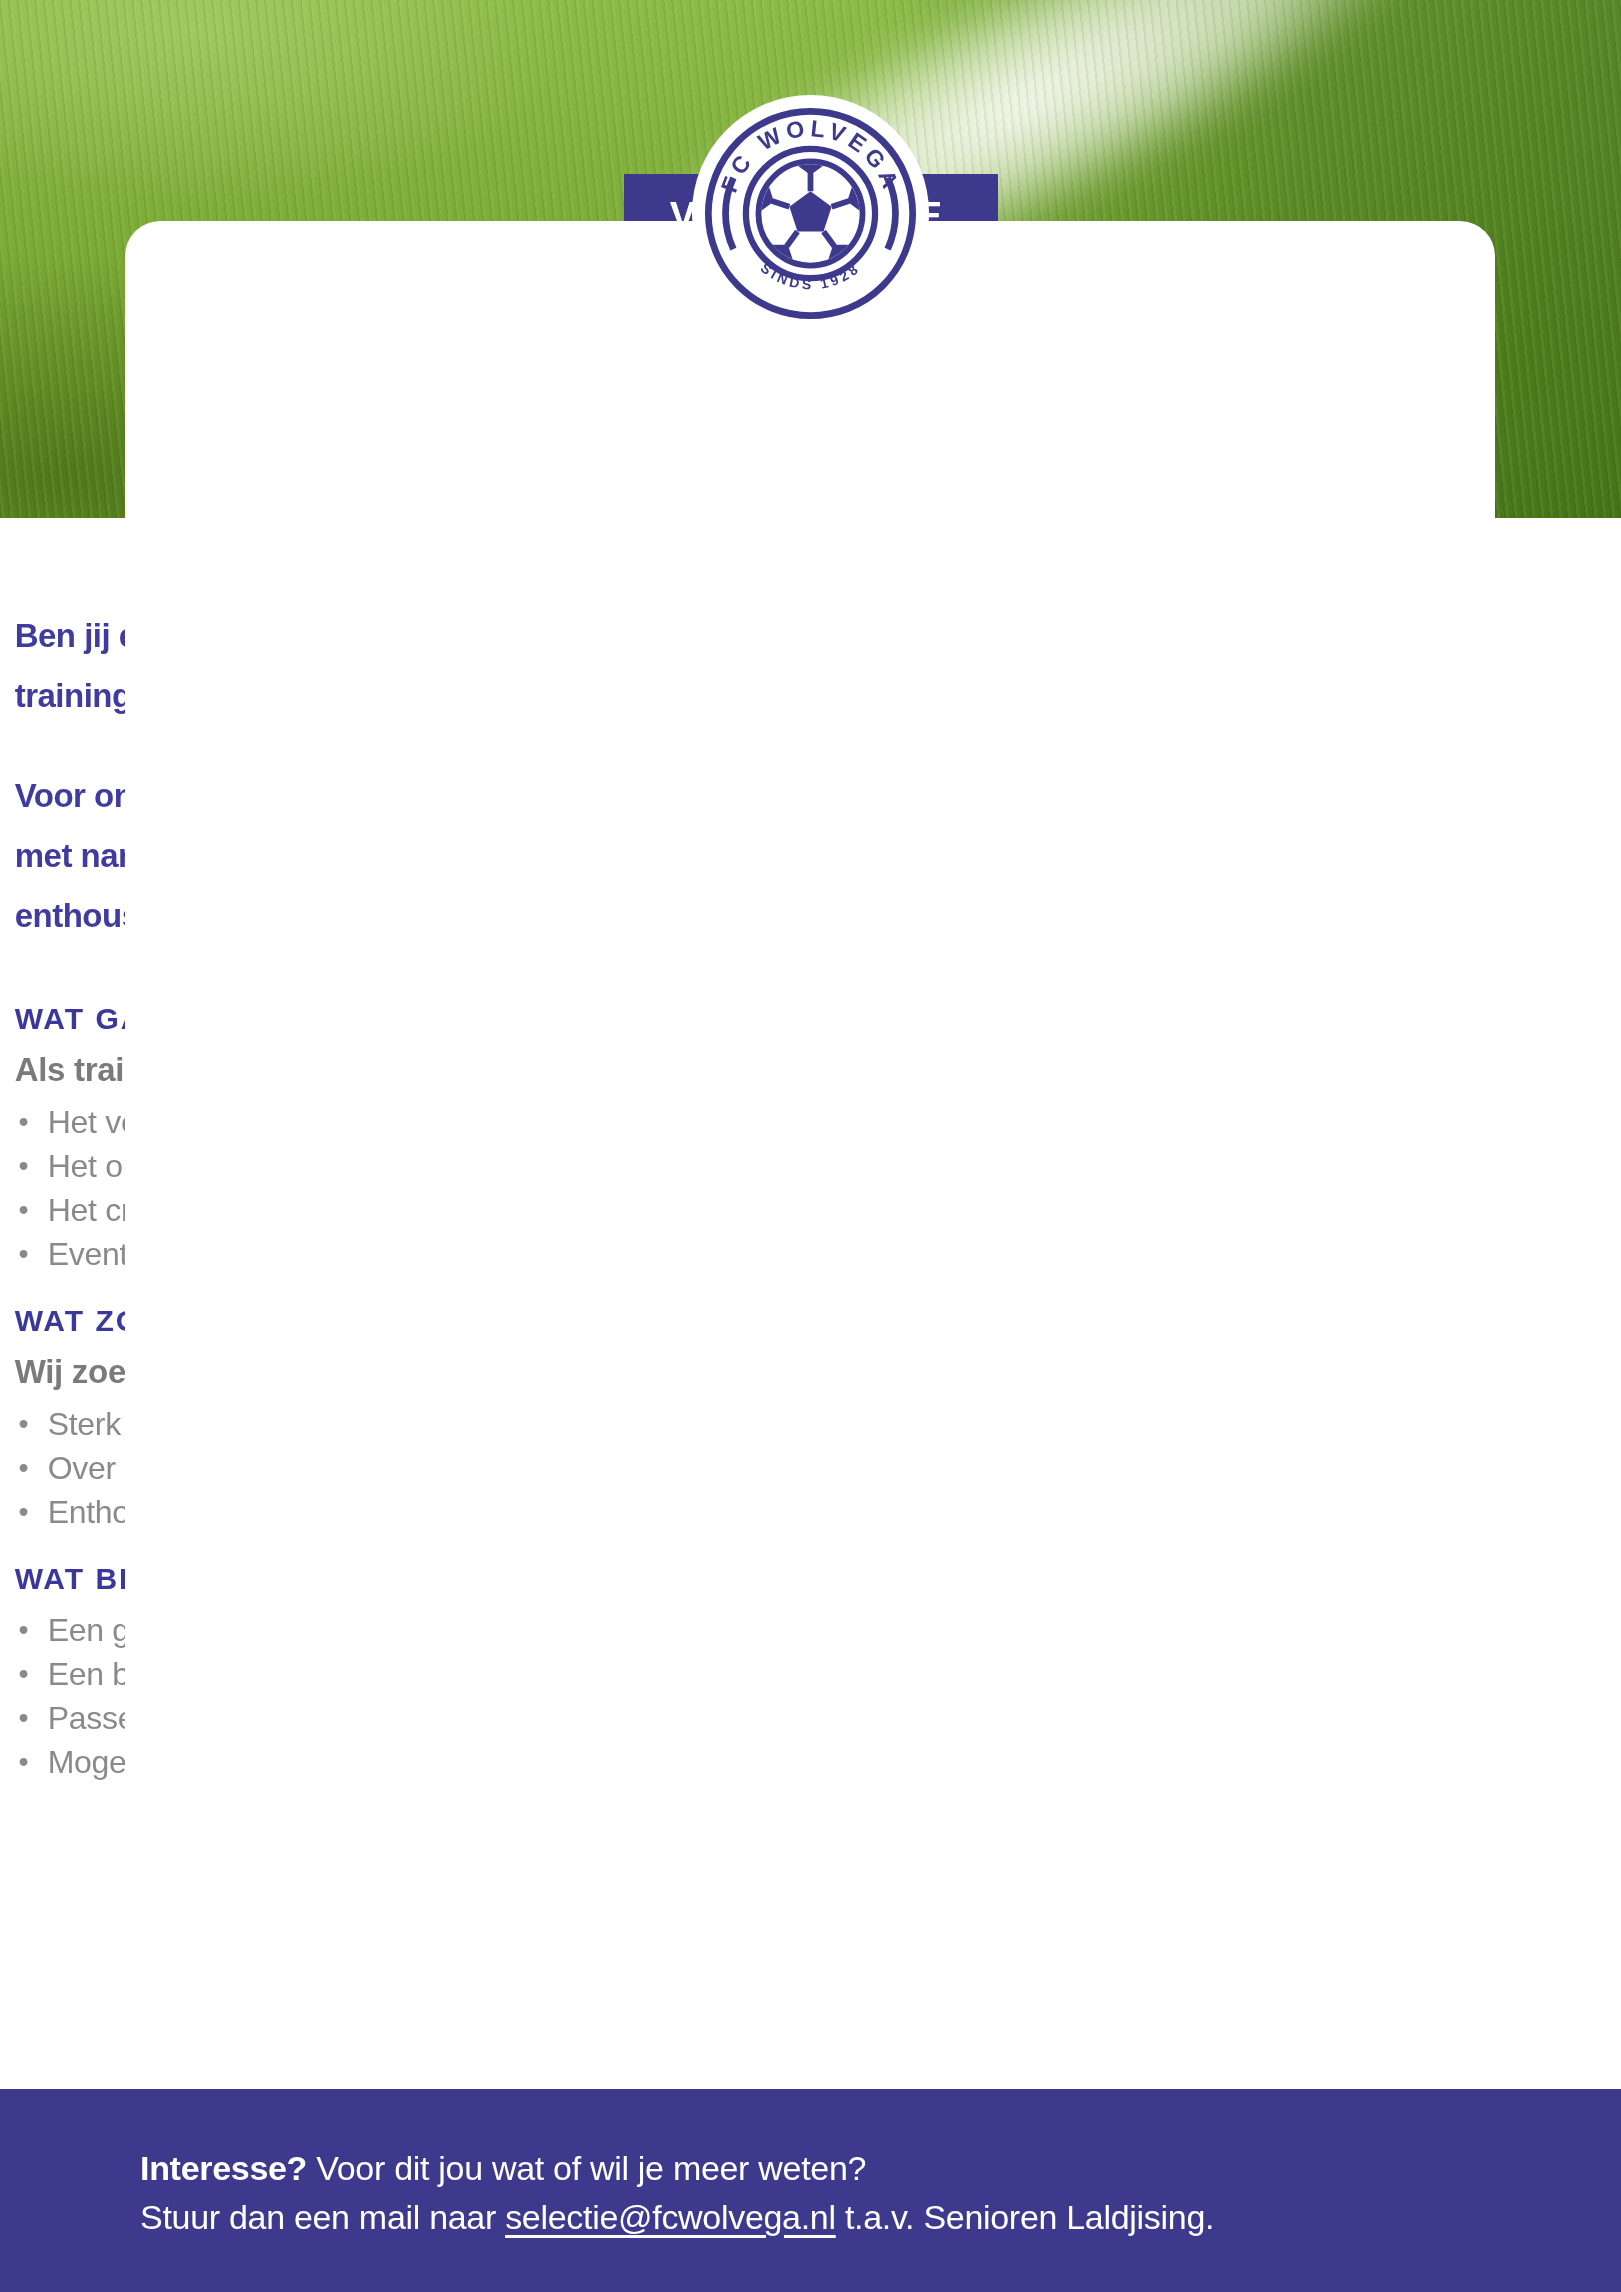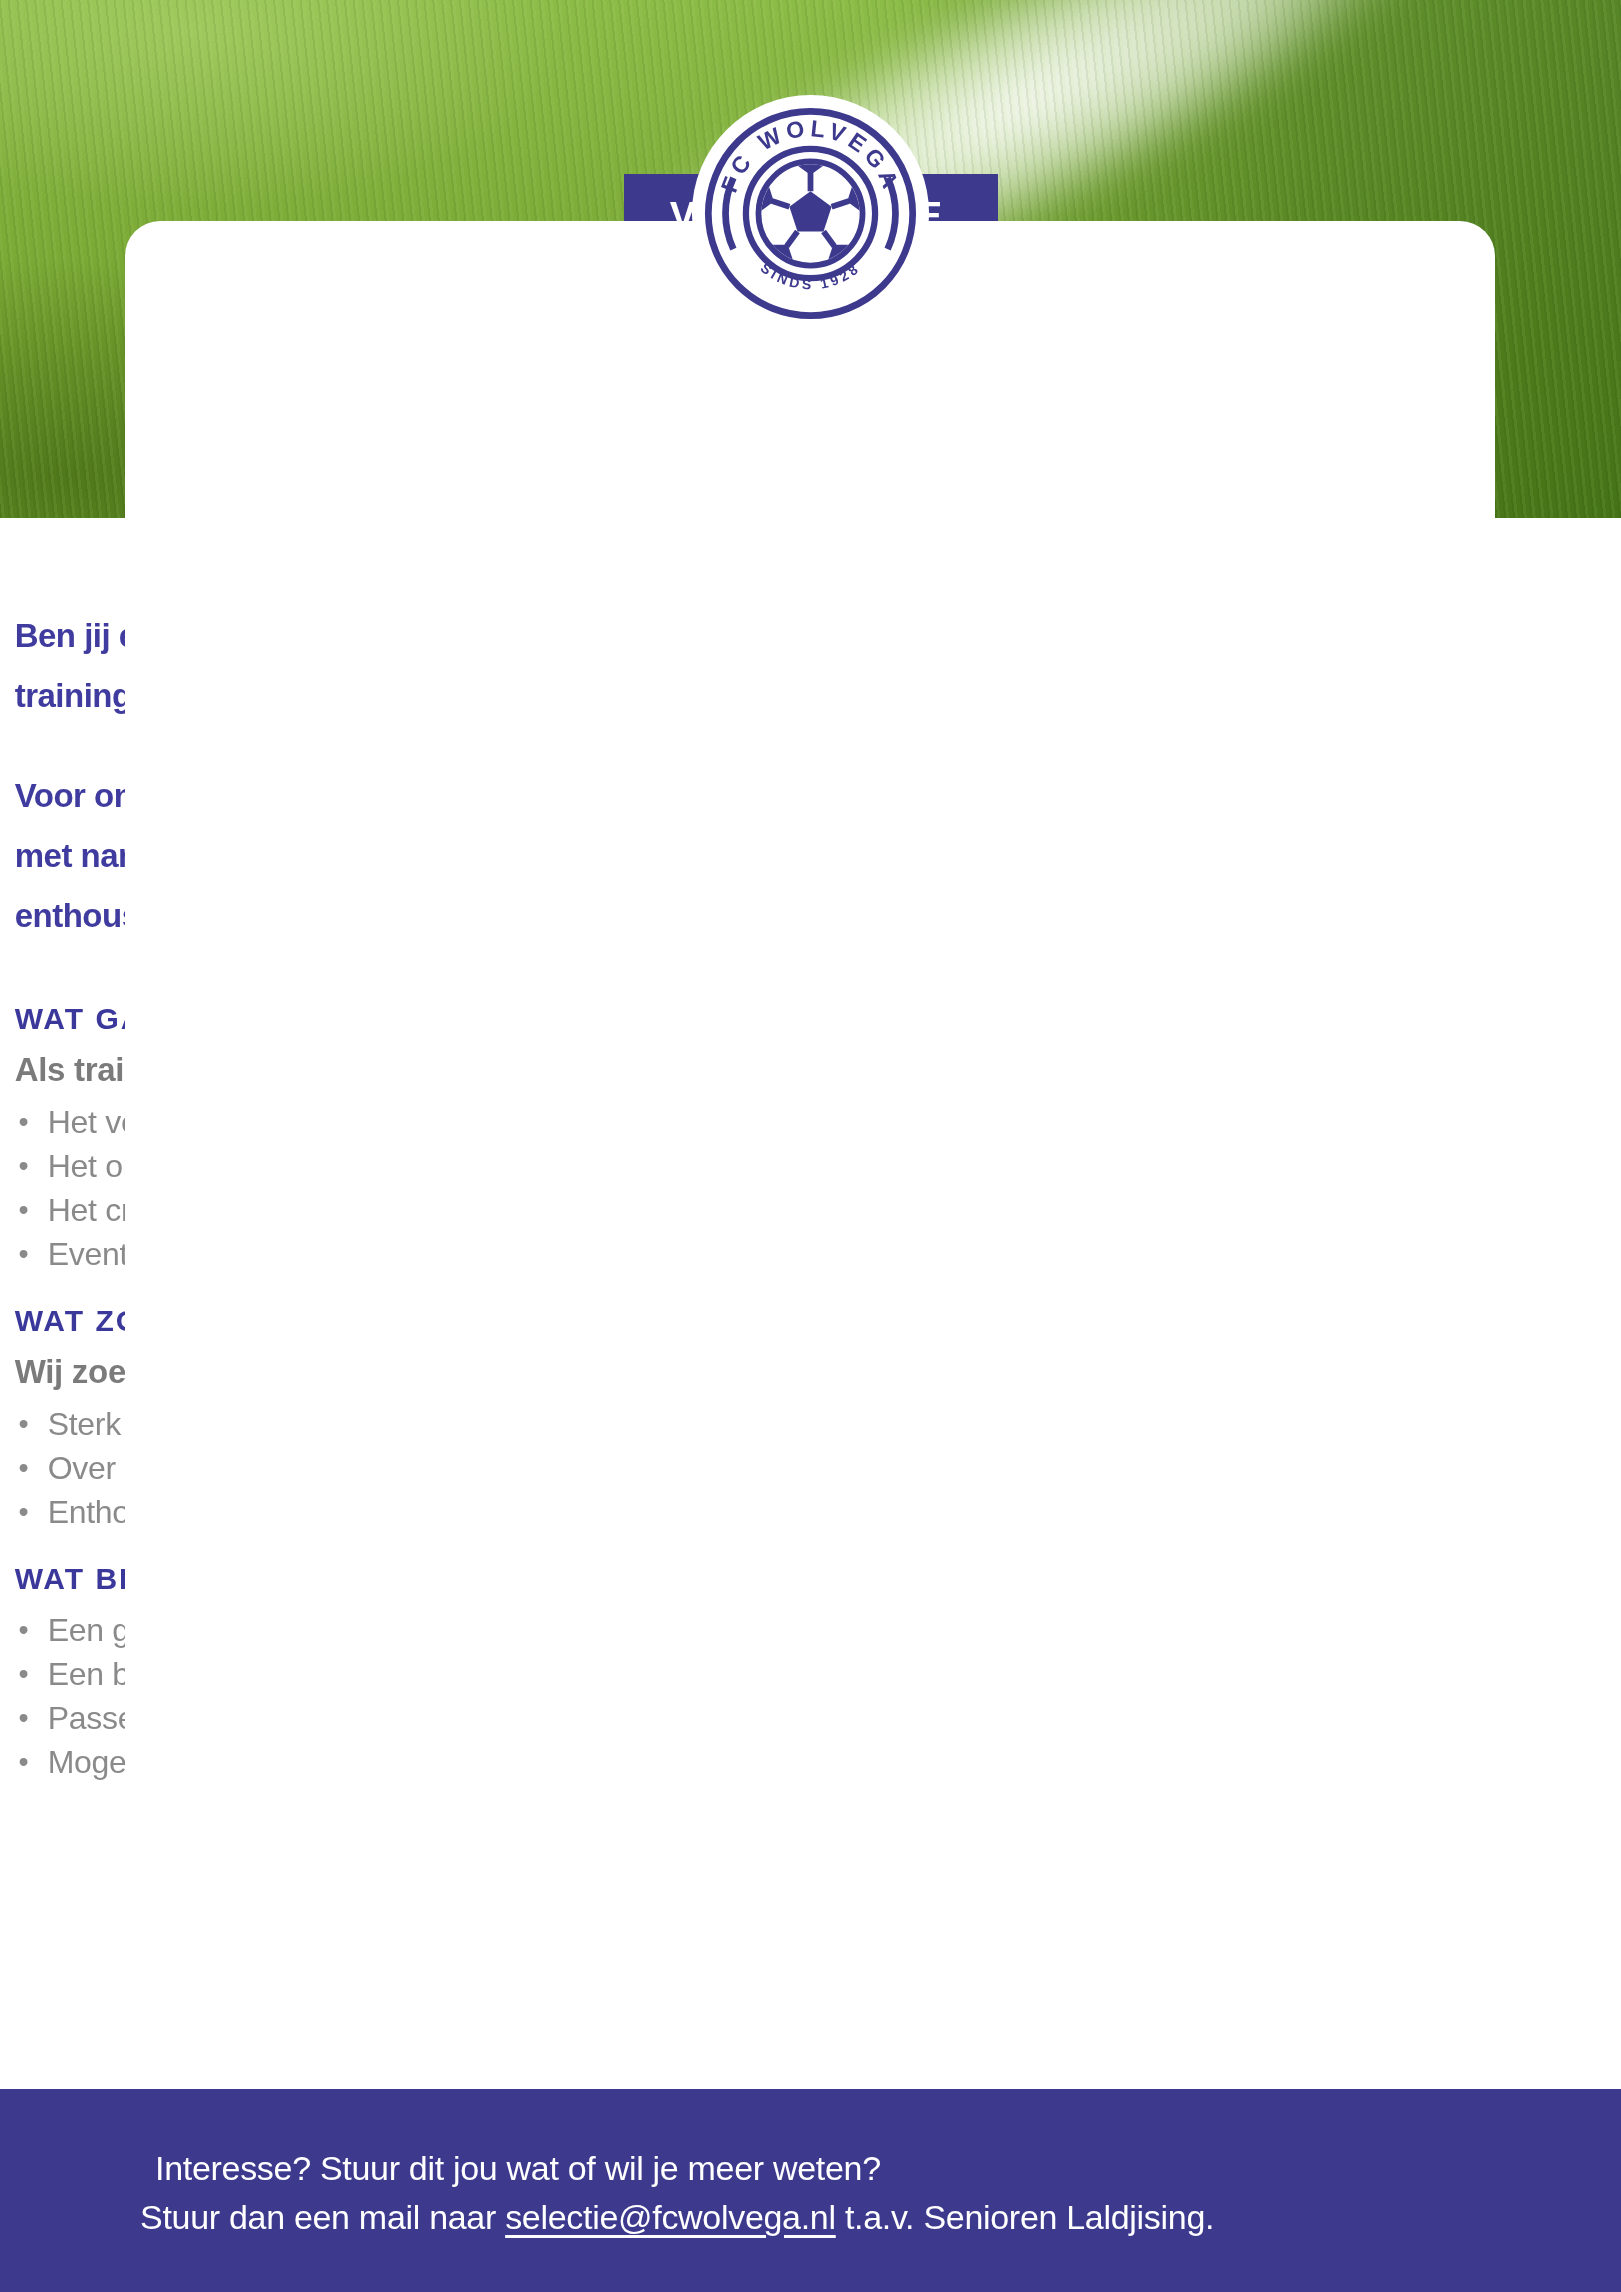--- a/index.html
+++ b/index.html
@@ -85,21 +85,21 @@
   .section li::before {
     content:"•"; position:absolute; left:3.9px; top:0; color:#8a8a8a; font-size:29px;
   }
 
   
   .footer {
     position:absolute; left:0; top:2089px; width:1621px; height:204px;
     background:#3d3a8e; color:#ffffff; z-index:4;
     padding:55px 39px 0 140px; font-size:34px; line-height:49px; letter-spacing:-0.3px;
   }
-  .footer b { font-weight:normal;margin-left:15px; }
+  .footer b { font-weight:bold; }
   .footer .email { color:#ffffff; text-decoration:underline; text-underline-offset:5.9px; cursor:pointer; }
 </style>
 </head>
 <body>
 
 <div class="page">
 
   <div class="grass">
     <div class="white-line"></div>
     <div class="blade-texture"></div>
@@ -191,18 +191,18 @@
         <li>Een gezellige en ambitieuze vereniging</li>
         <li>Een betrokken, hechte spelersgroep, zowel met elkaar als met de gehele vereniging</li>
         <li>Passende vergoeding</li>
         <li>Mogelijkheid om door te groeien binnen de club (bijv. richting jeugd of selectie)</li>
       </ul>
     </div>
 
   </div>
 
   <div class="footer">
-    <div><b>Interesse?</b><span> Stuur dit jou wat of wil je meer weten?</span></div>
+    <div><b>Interesse?</b><span> Voor dit jou wat of wil je meer weten?</span></div>
     <div><span>Stuur dan een mail naar </span><a class="email">selectie@fcwolvega.nl</a><span> t.a.v. Senioren Laldjising.</span></div>
   </div>
 
 </div>
 
 
 </body></html>

